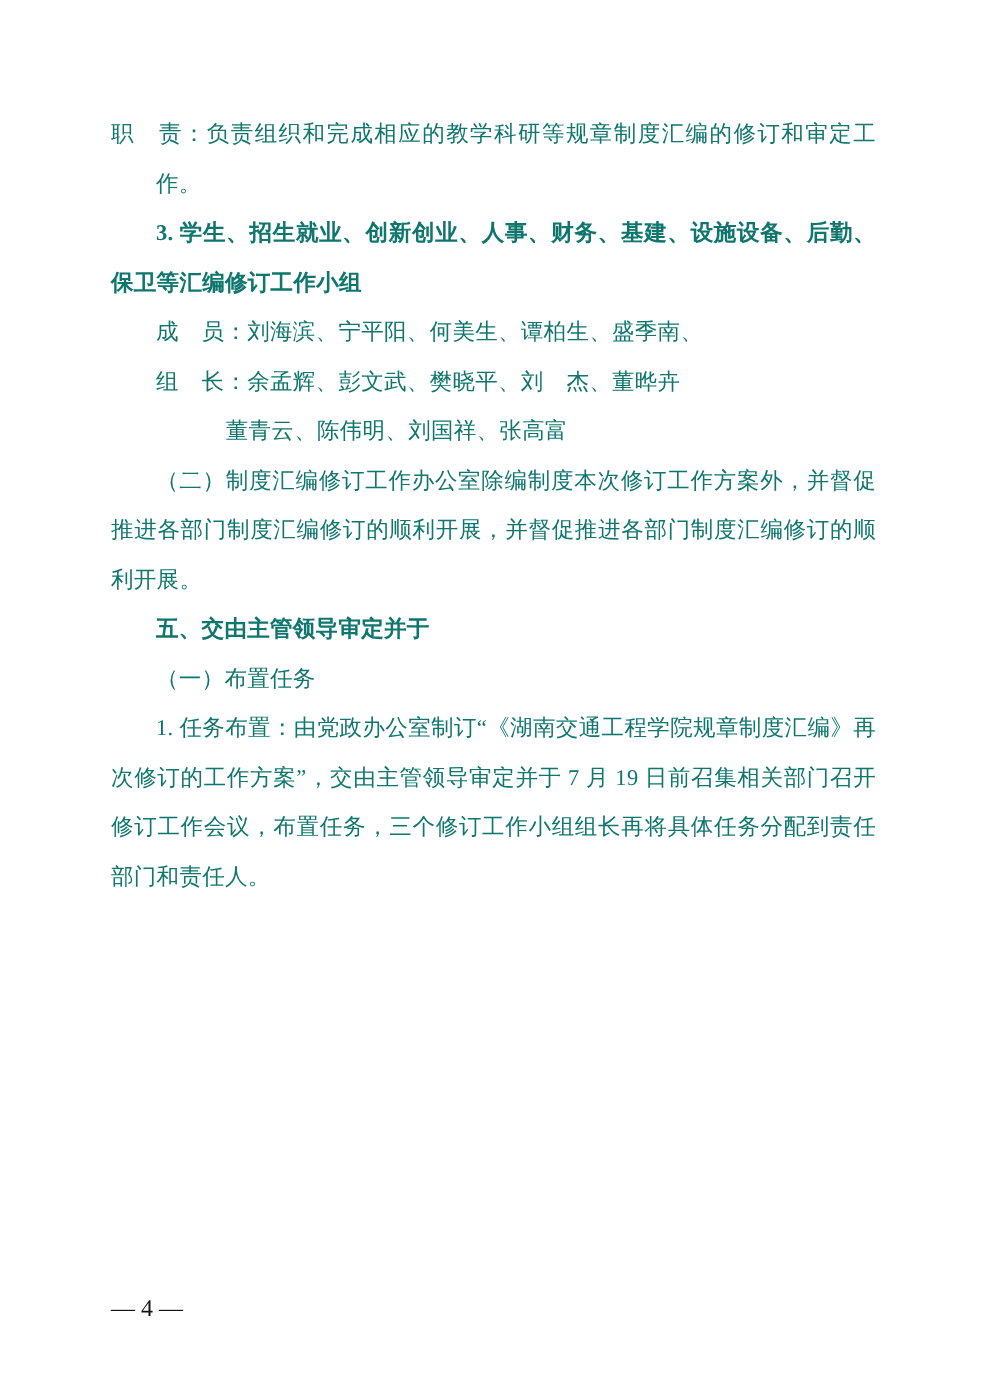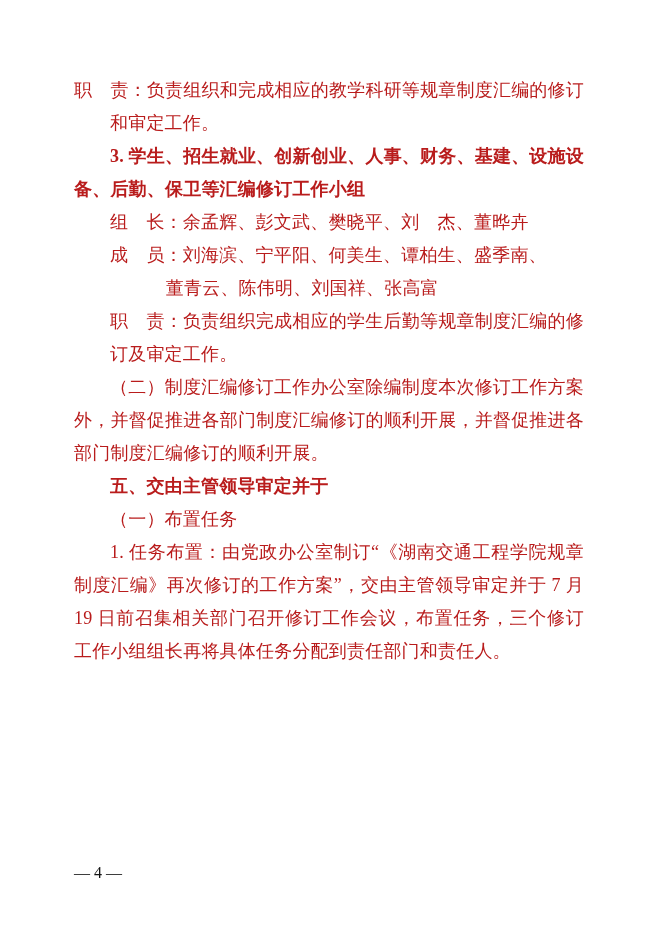--- a/index.html
+++ b/index.html
@@ -18,23 +18,23 @@
     overflow: hidden;
     box-sizing: border-box;
   }
   .content {
     position: absolute;
     left: 74px;
     top: 74px;
     width: 510px;
   }
   .para {
-    font-size: 18px;
+    font-size: 15px;
     line-height: 33px;
-    color: #b91c1c;
+    color: #0f766e;
     text-align: justify;
     margin: 0;
     letter-spacing: 0.2px;
   }
   .indent2 {
     text-indent: 2em;
   }
   .bold {
     font-weight: bold;
   }
@@ -63,27 +63,26 @@
 </head>
 <body>
 
 <div class="page">
   <div class="content">
 
     <p class="para hang">职　责：负责组织和完成相应的教学科研等规章制度汇编的修订和审定工作。</p>
 
     <p class="para indent2 bold">3. 学生、招生就业、创新创业、人事、财务、基建、设施设备、后勤、保卫等汇编修订工作小组</p>
 
+    <p class="para roster">成　员：刘海滨、宁平阳、何美生、谭柏生、盛季南、</p>
+
     <p class="para roster">组　长：余孟辉、彭文武、樊晓平、刘　杰、董晔卉</p>
-
-    <p class="para roster">成　员：刘海滨、宁平阳、何美生、谭柏生、盛季南、</p>
 
     <p class="para roster-cont">董青云、陈伟明、刘国祥、张高富</p>
 
-    <p class="para roster hang">职　责：负责组织完成相应的学生后勤等规章制度汇编的修订及审定工作。</p>
 
     <p class="para indent2">（二）制度汇编修订工作办公室除编制度本次修订工作方案外，并督促推进各部门制度汇编修订的顺利开展，并督促推进各部门制度汇编修订的顺利开展。</p>
 
     <p class="para indent2 bold">五、交由主管领导审定并于</p>
 
     <p class="para indent2">（一）布置任务</p>
 
     <p class="para indent2">1. 任务布置：由党政办公室制订“《湖南交通工程学院规章制度汇编》再次修订的工作方案”，交由主管领导审定并于 7 月 19 日前召集相关部门召开修订工作会议，布置任务，三个修订工作小组组长再将具体任务分配到责任部门和责任人。</p>
 
 

